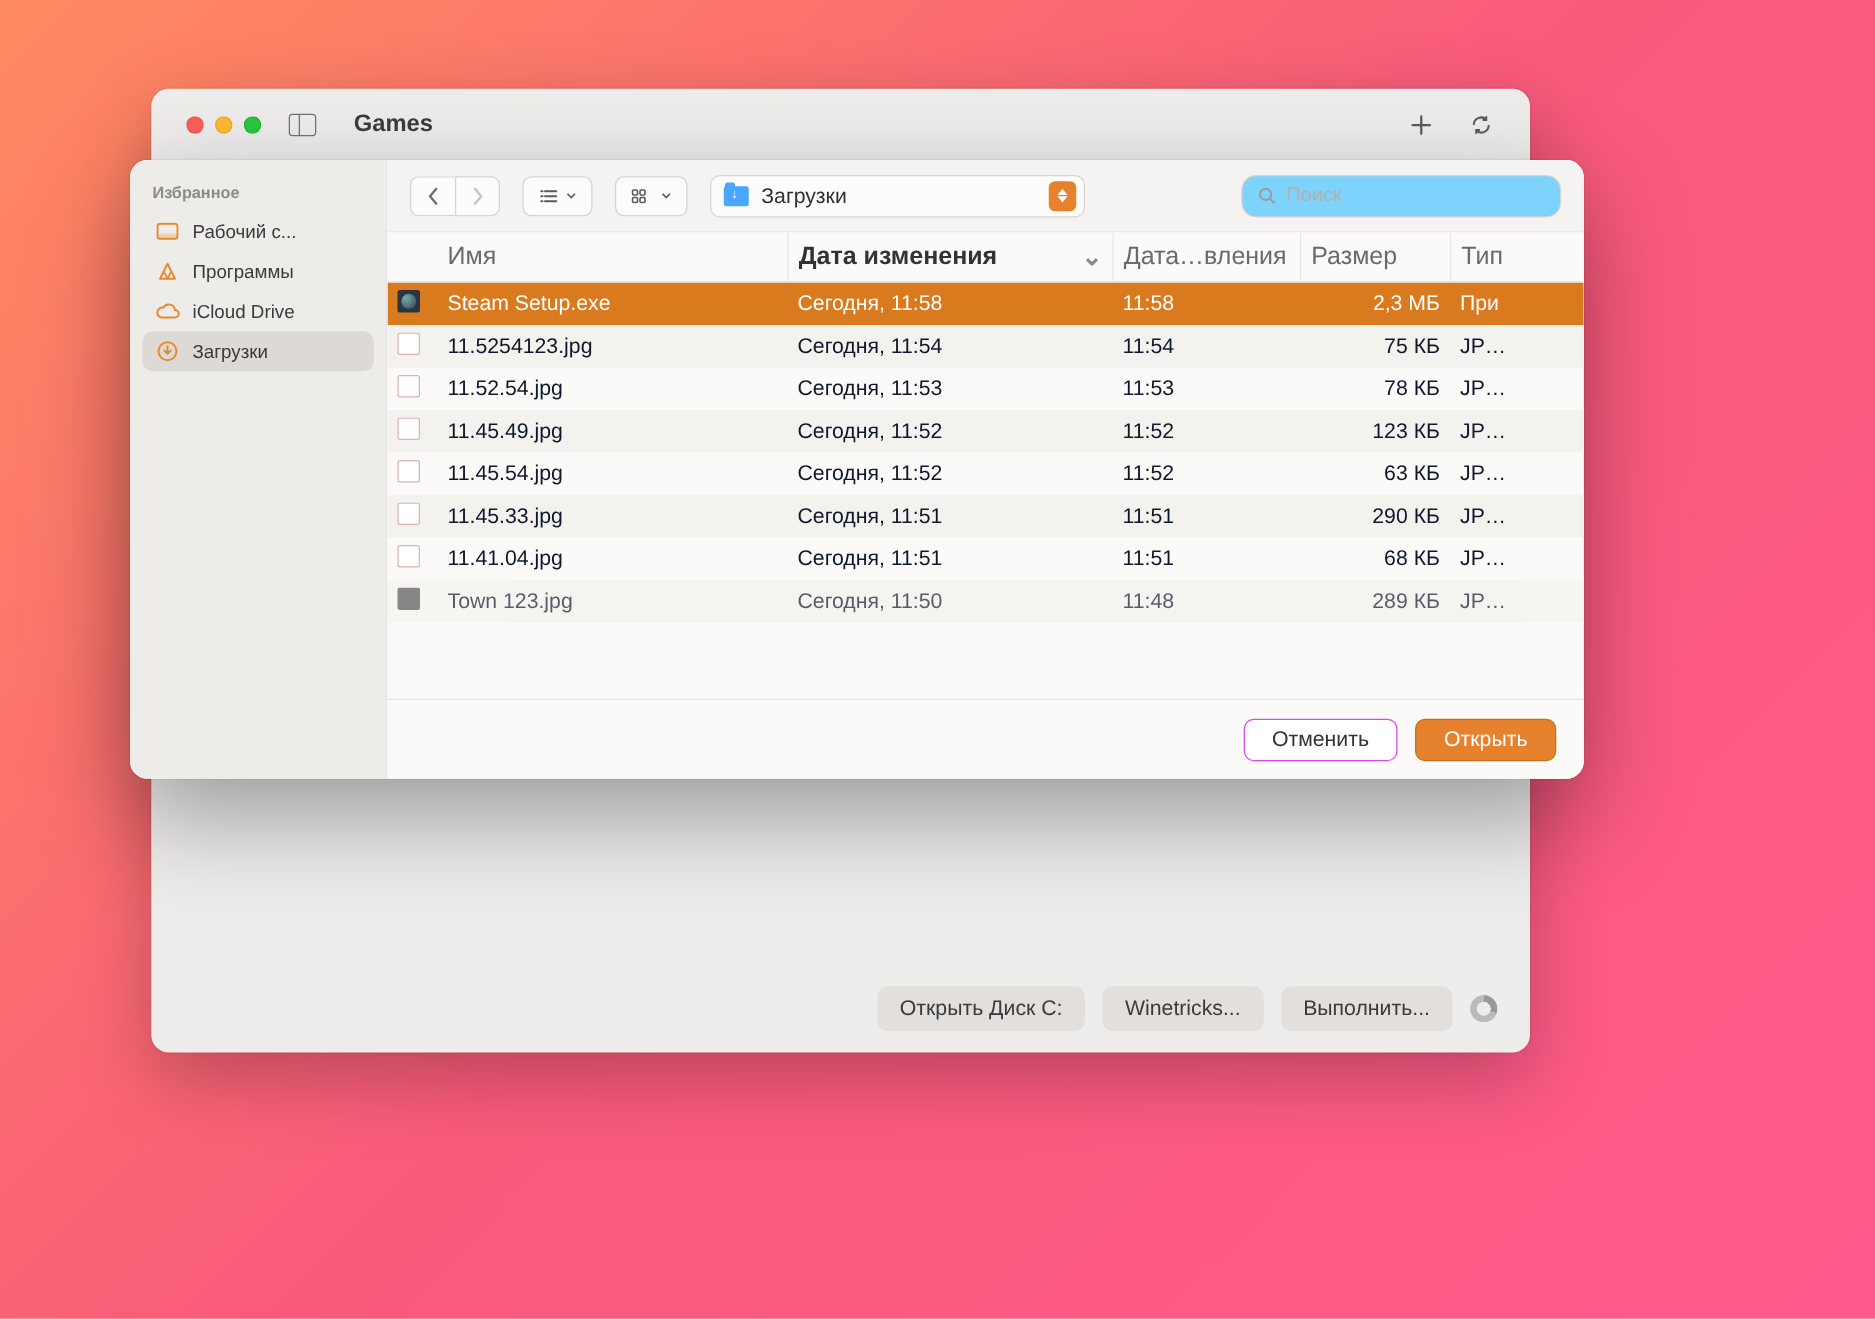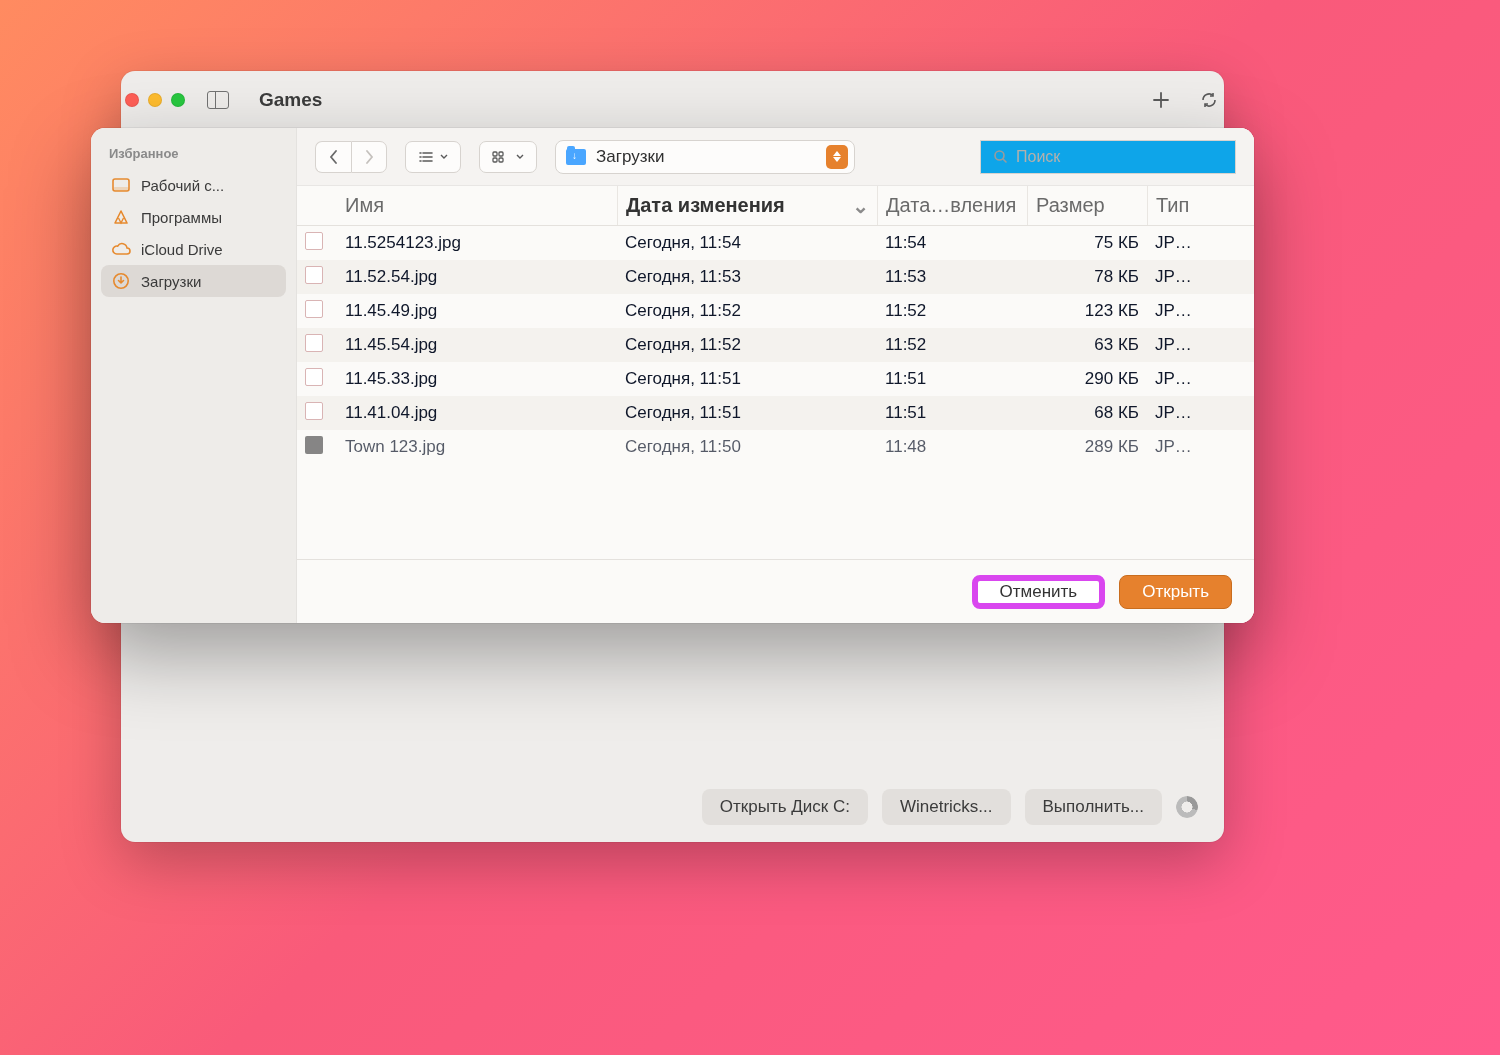--- a/index.html
+++ b/index.html
@@ -14,21 +14,21 @@
     top: 71px; left: 121px;
     width: 1103px; height: 771px;
     background: #efedeb;
     border-radius: 14px;
     box-shadow: 0 20px 60px rgba(0,0,0,.25), 0 0 0 1px rgba(0,0,0,.05);
     overflow: hidden;
   }
   .titlebar {
     height: 58px;
     display: flex; align-items: center;
-    padding: 0 4px;
+    padding: 0 28px;
     border-bottom: 1px solid rgba(0,0,0,.06);
   }
   .traffic { display: flex; gap: 9px; align-items: center; }
   .dot { width: 14px; height: 14px; border-radius: 50%; }
   .dot.red { background:#ff5f57; border:1px solid rgba(0,0,0,.08); }
   .dot.yellow { background:#febc2e; border:1px solid rgba(0,0,0,.08); }
   .dot.green { background:#28c840; border:1px solid rgba(0,0,0,.08); }
   .sidebar-toggle {
     margin-left: 22px; width: 22px; height: 18px;
     border: 1.5px solid #737373; border-radius: 3px;
@@ -50,21 +50,21 @@
   }
   .spinner {
     width: 22px; height:22px; border-radius:50%;
     background: conic-gradient(#999 0 30%, #bbb 30% 100%);
     mask: radial-gradient(circle, transparent 35%, black 36%);
     -webkit-mask: radial-gradient(circle, transparent 35%, black 36%);
   }
 
   .dialog {
     position: absolute;
-    top: 128px; left: 91px;
+    top: 128px; left: 104px;
     width: 1163px; height: 495px;
     background:#fff;
     border-radius: 14px;
     box-shadow: 0 30px 80px rgba(0,0,0,.35), 0 0 0 1px rgba(0,0,0,.05);
     display:flex;
     overflow:hidden;
   }
   .dlg-sidebar {
     width: 206px; background:#eeece9;
     padding: 14px 10px;
@@ -109,21 +109,21 @@
   .dd-btn {
     width:22px; height:24px; border-radius:5px; background:#e6812d;
     display:flex; flex-direction:column; align-items:center; justify-content:center; gap:1px;
   }
   .dd-btn::before, .dd-btn::after { content:""; border-left:4px solid transparent; border-right:4px solid transparent;}
   .dd-btn::before { border-bottom:5px solid #fff; }
   .dd-btn::after { border-top:5px solid #fff; }
 
   .search {
     display:flex; align-items:center; gap:8px;
-    border:1px solid #d7d3cf; background:#0ea5e9; border-radius:0;
+    border:1px solid #d7d3cf; background:#7dd3fc; border-radius:12px;
     height:34px; padding:0 12px; color:#9b9b9b; flex: 0 0 200px;
     margin-left:auto;
   }
   .search input { border:none; outline:none; background:transparent; font-size:16px; color:#333; flex:1; }
   .search input::placeholder { color:#b4b0ac; }
 
   .columns {
     display:grid;
     grid-template-columns: 40px 280px 260px 150px 120px 60px;
     align-items:center;
@@ -154,21 +154,21 @@
   .partial-row { opacity:.7; }
 
   .dlg-footer {
     height:64px; display:flex; align-items:center; justify-content:flex-end; gap:14px;
     padding: 0 22px; border-top:1px solid #e4e1dd; background:#fbfaf8;
   }
   .btn {
     height:34px; padding:0 22px; border-radius:8px; font-size:17px; cursor:pointer;
     display:flex; align-items:center;
   }
-  .btn.secondary { background:#fff; border:6px solid #d946ef; color:#333; }
+  .btn.secondary { background:#fff; border:1px solid #d946ef; color:#333; }
   .btn.primary { background:#e6812d; color:#fff; border:1px solid #c96d1e; }
 
   svg { display:block; }
 </style>
 </head>
 <body>
 
 <div class="main-window">
   <div class="titlebar">
     <div class="traffic">
@@ -300,20 +300,28 @@
       <div class="col-sort">
         <span>Дата изменения</span>
         <span class="sort-ind">⌄</span>
       </div>
       <div>Дата…вления</div>
       <div>Размер</div>
       <div>Тип</div>
     </div>
 
     <div class="file-list" id="file-list">
+        <div class="row selected">
+          <div><span class="file-ico exe"></span></div>
+          <div>Steam Setup.exe</div>
+          <div>Сегодня, 11:58</div>
+          <div>11:58</div>
+          <div class="cell-size">2,3 МБ</div>
+          <div>При</div>
+        </div>
         <div class="row">
           <div><span class="file-ico img"></span></div>
           <div>11.5254123.jpg</div>
           <div>Сегодня, 11:54</div>
           <div>11:54</div>
           <div class="cell-size">75 КБ</div>
           <div>JPEG</div>
         </div>
         <div class="row">
           <div><span class="file-ico img"></span></div>

